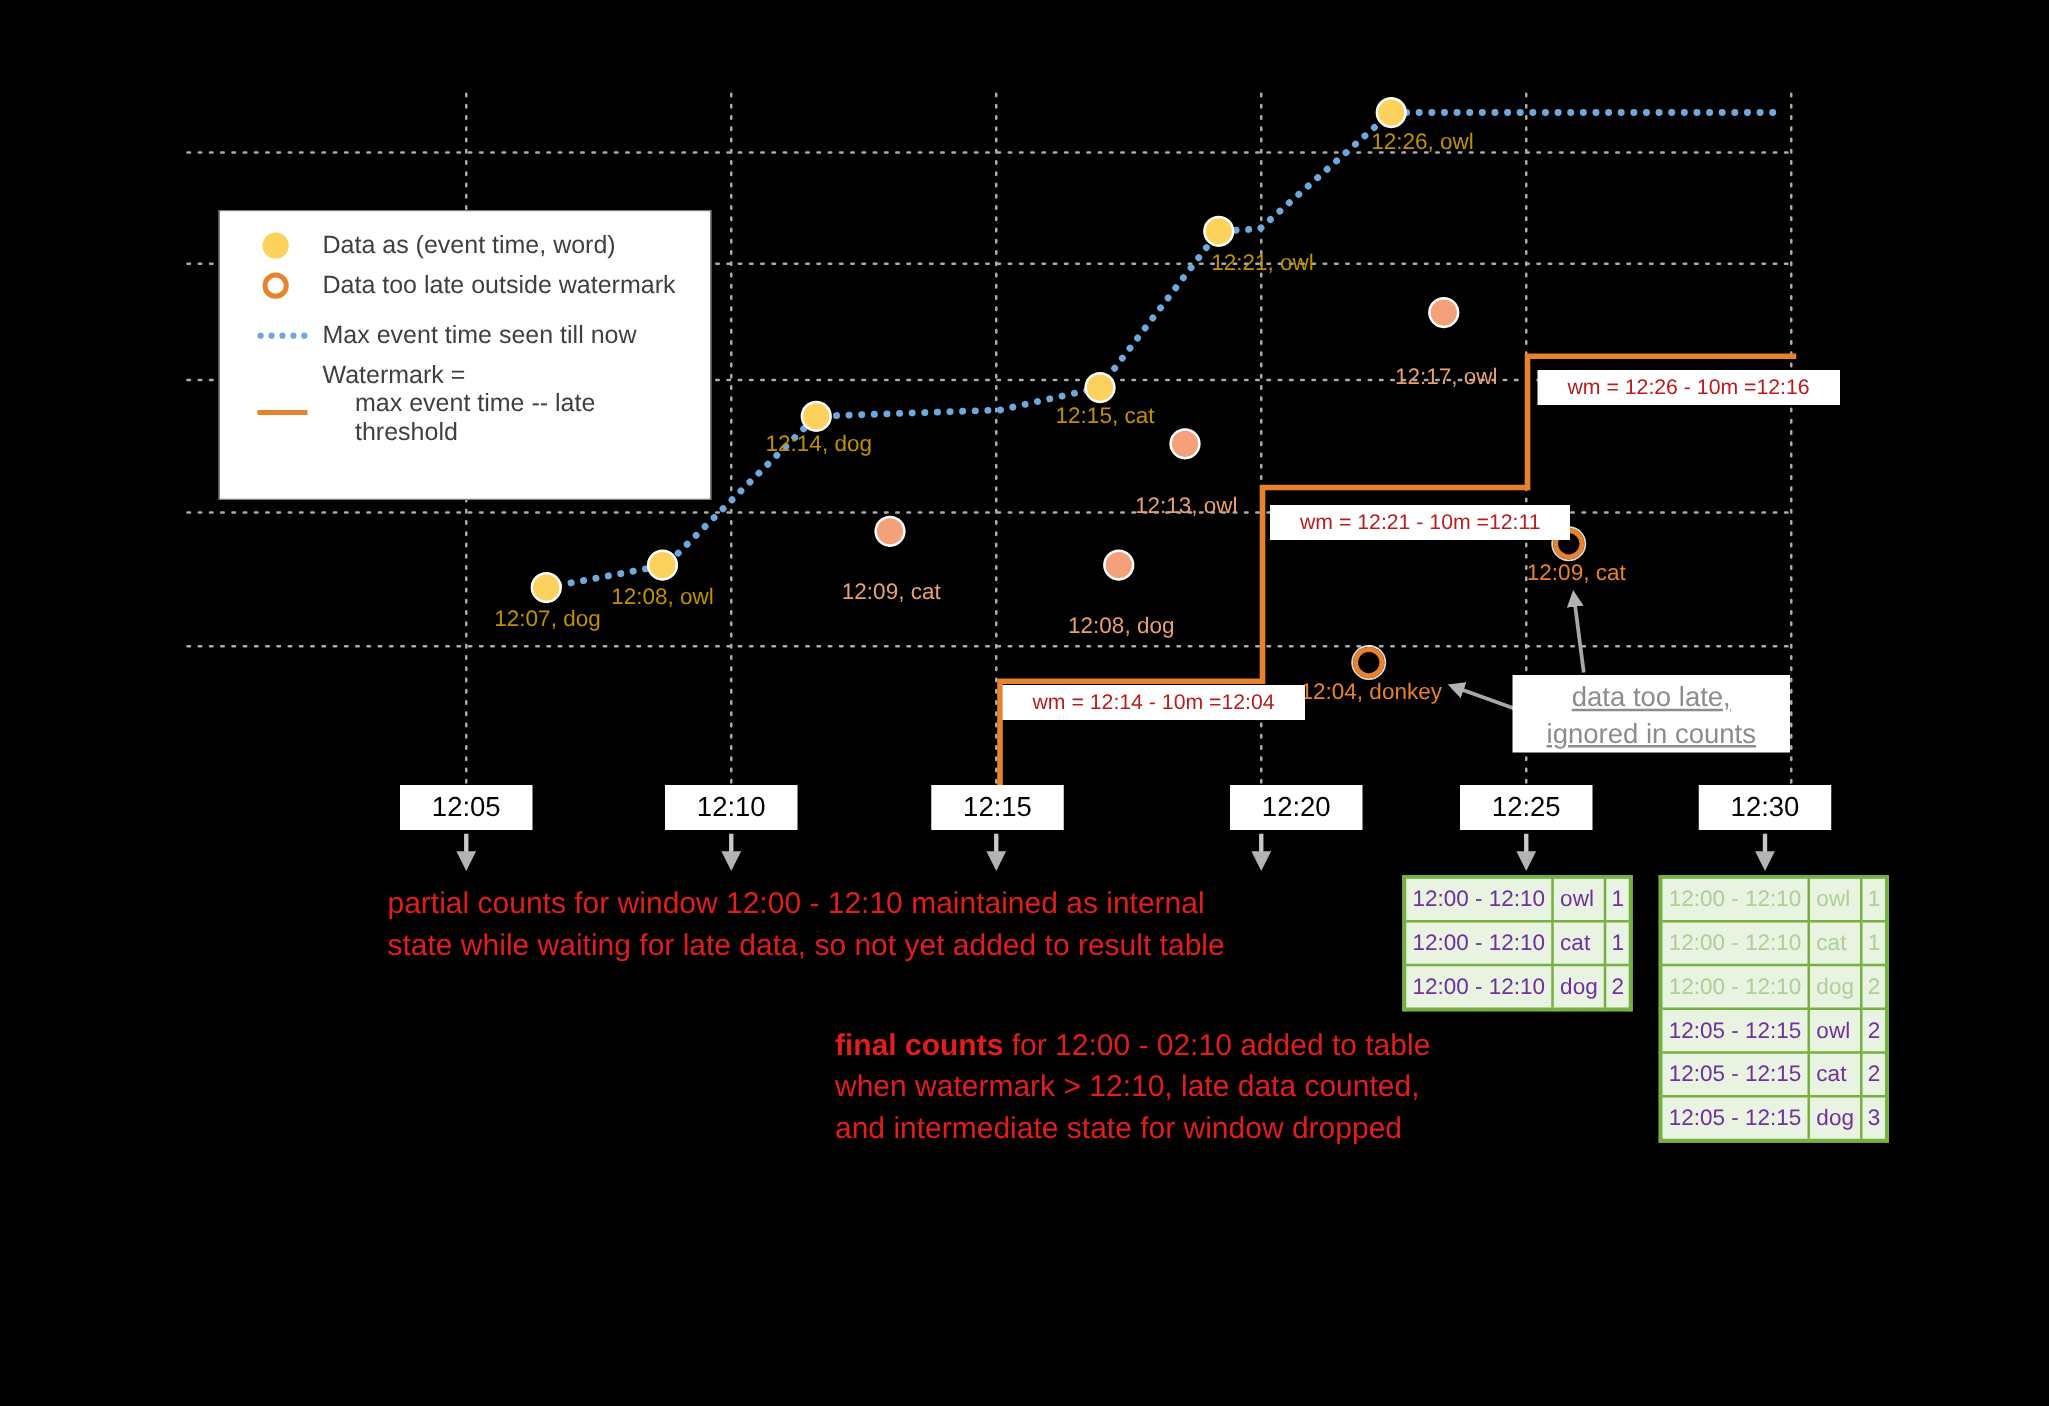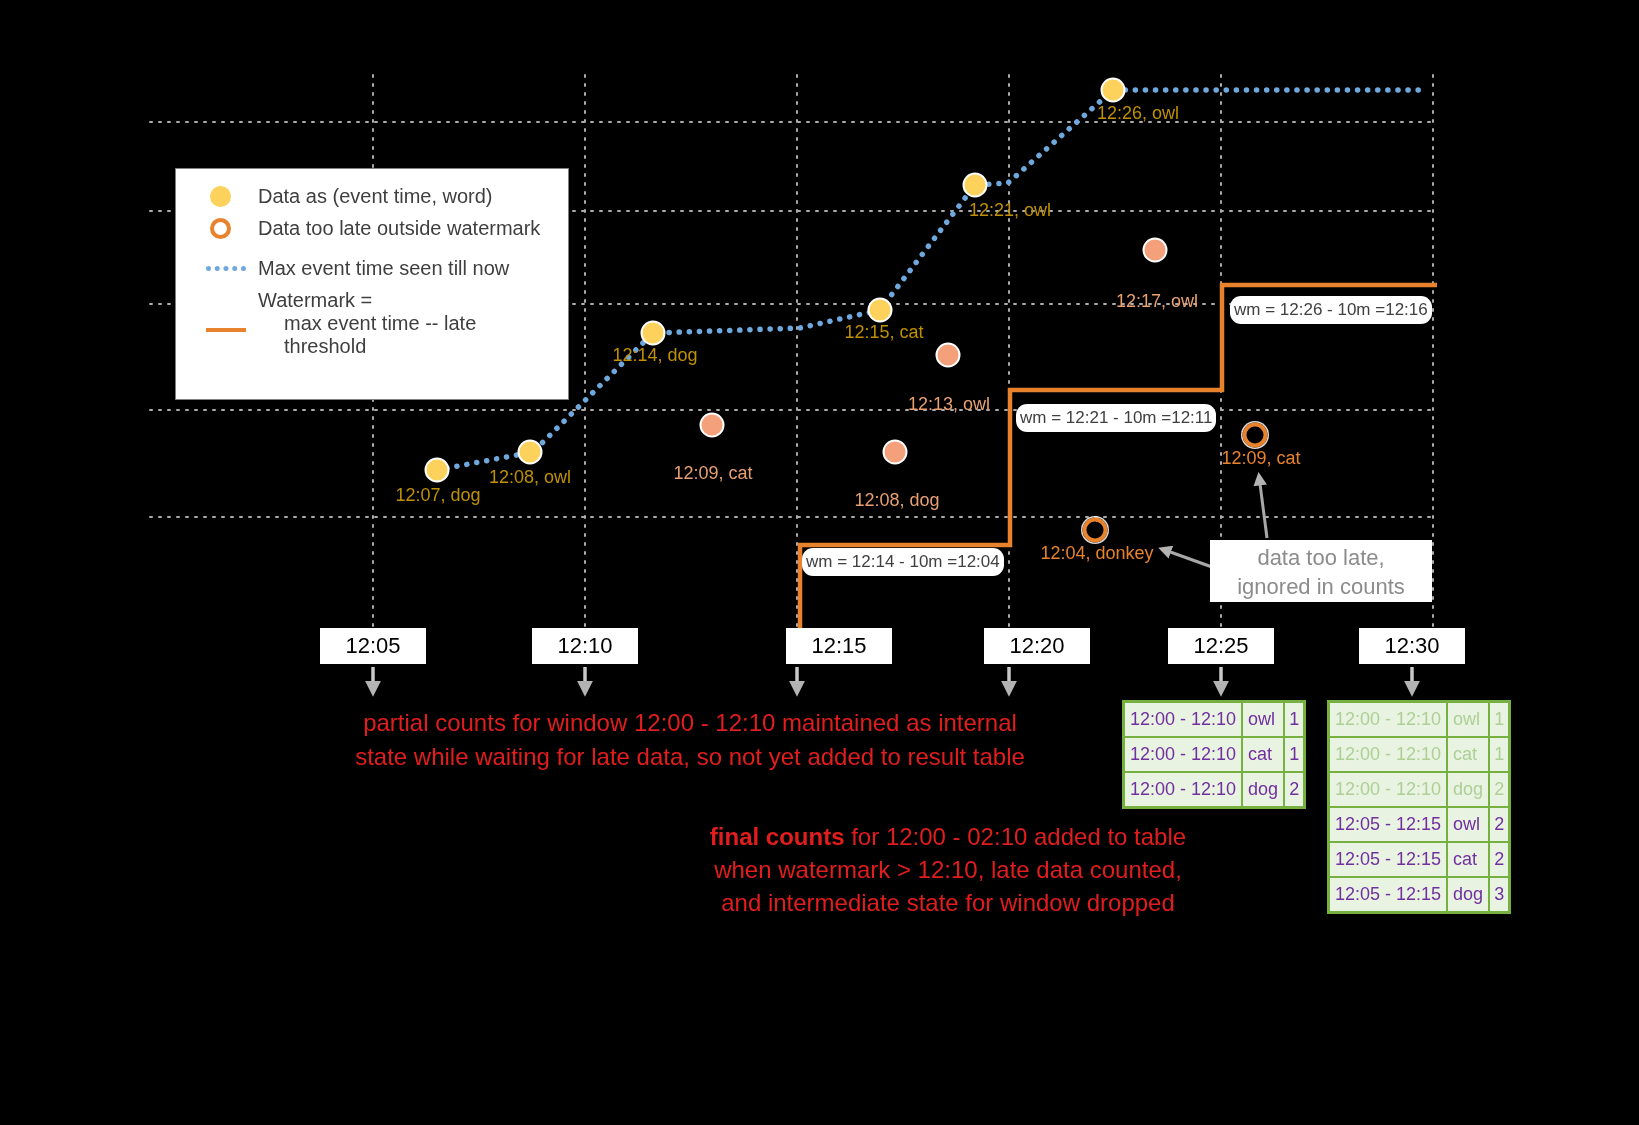--- a/index.html
+++ b/index.html
@@ -17,22 +17,22 @@
   .dot.tl   { background:transparent; border:4px solid #e8822d; box-shadow:0 0 0 1.5px rgba(255,255,255,.85); }
 
   
   .plabel { position:absolute; transform:translateX(-50%); font-size:18px;
             line-height:22px; white-space:nowrap; }
   .plabel.lon   { color:#bf9000; }
   .plabel.llate { color:#e8a071;margin-top:24px; }
   .plabel.ltl   { color:#e8822d; }
 
   
-  .wmlabel { position:absolute; background:#fff; color:#404040; font-size:17px;
-             line-height:20px; padding:4px 4px; white-space:nowrap;border-radius:11px; }
+  .wmlabel { position:absolute; background:#fff; color:#b91c1c; font-size:17px;
+             line-height:20px; padding:4px 24px; white-space:nowrap; }
 
   
   .tick { position:absolute; transform:translateX(-50%); width:106px; height:36px;
           background:#fff; color:#000; font-size:22px; line-height:36px;
           text-align:center; top:628px; }
 
   
   .legend { position:absolute; left:175px; top:168px; width:394px; height:232px;
             background:#fff; border:1px solid #7f7f7f; box-sizing:border-box;
             color:#3f3f3f; font-size:20px; padding:16px 8px 0 30px; }
@@ -45,29 +45,29 @@
   .lcirc.tl   { background:transparent; border:4px solid #e8822d; }
   .lline { width:40px; height:0; }
   .lline.blue   { border-top:5px dotted #6fa8dc; }
   .lline.orange { border-top:4px solid #e8822d; }
   .lrow.wm { align-items:center; }
   .lrow.wm .lsw { margin-top:12px; }
   .wmtext2 { padding-left:26px; }
 
   
   .rednote { position:absolute; color:#e11d1d; font-size:24px; line-height:34px;
-             text-align:center; }
+             }
   .note1 { left:310px; top:706px; width:760px; }
   .note2 { left:668px; top:820px; width:560px; line-height:33px; }
   .bi { font-weight:bold; }
 
   
   .toolate-box { position:absolute; left:1210px; top:540px; width:222px; height:62px;
                  background:#fff; color:#8c8c8c; font-size:22px; line-height:29px;
-                 text-align:center; padding-top:3px; box-sizing:border-box; }
+                 text-align:center; padding-top:3px; box-sizing:border-box;text-decoration:underline; }
 
   
   .rtable { position:absolute; border-collapse:collapse; background:#e9f3e1;
             border:3px solid #76b041; }
   .rtable td { border:2px solid #76b041; color:#7030a0; font-size:18px;
                padding:0 5px; height:33px; white-space:nowrap; }
   .rtable td.cnt { text-align:center; padding:0 4px; }
   .rtable tr.faded td { color:#aecf96; }
 </style>
 </head>
@@ -172,21 +172,21 @@
   <div class="plabel llate" style="left:1157px;top:266px">12:17, owl</div>
   <div class="plabel ltl" style="left:1097px;top:542px">12:04, donkey</div>
   <div class="plabel ltl" style="left:1261px;top:447px">12:09, cat</div>
 
   <div class="wmlabel" style="left:802px;top:548px">wm = 12:14 - 10m =12:04</div>
   <div class="wmlabel" style="left:1016px;top:404px">wm = 12:21 - 10m =12:11</div>
   <div class="wmlabel" style="left:1230px;top:296px">wm = 12:26 - 10m =12:16</div>
 
   <div class="tick" style="left:373px">12:05</div>
   <div class="tick" style="left:585px">12:10</div>
-  <div class="tick" style="left:839px">12:15</div>
+  <div class="tick" style="left:798px">12:15</div>
   <div class="tick" style="left:1037px">12:20</div>
   <div class="tick" style="left:1221px">12:25</div>
   <div class="tick" style="left:1412px">12:30</div>
 
   <div class="rednote note1">
     <div>partial counts for window 12:00 - 12:10 maintained as internal</div>
     <div>state while waiting for late data, so not yet added  to result table</div>
   </div>
 
   <div class="rednote note2">

